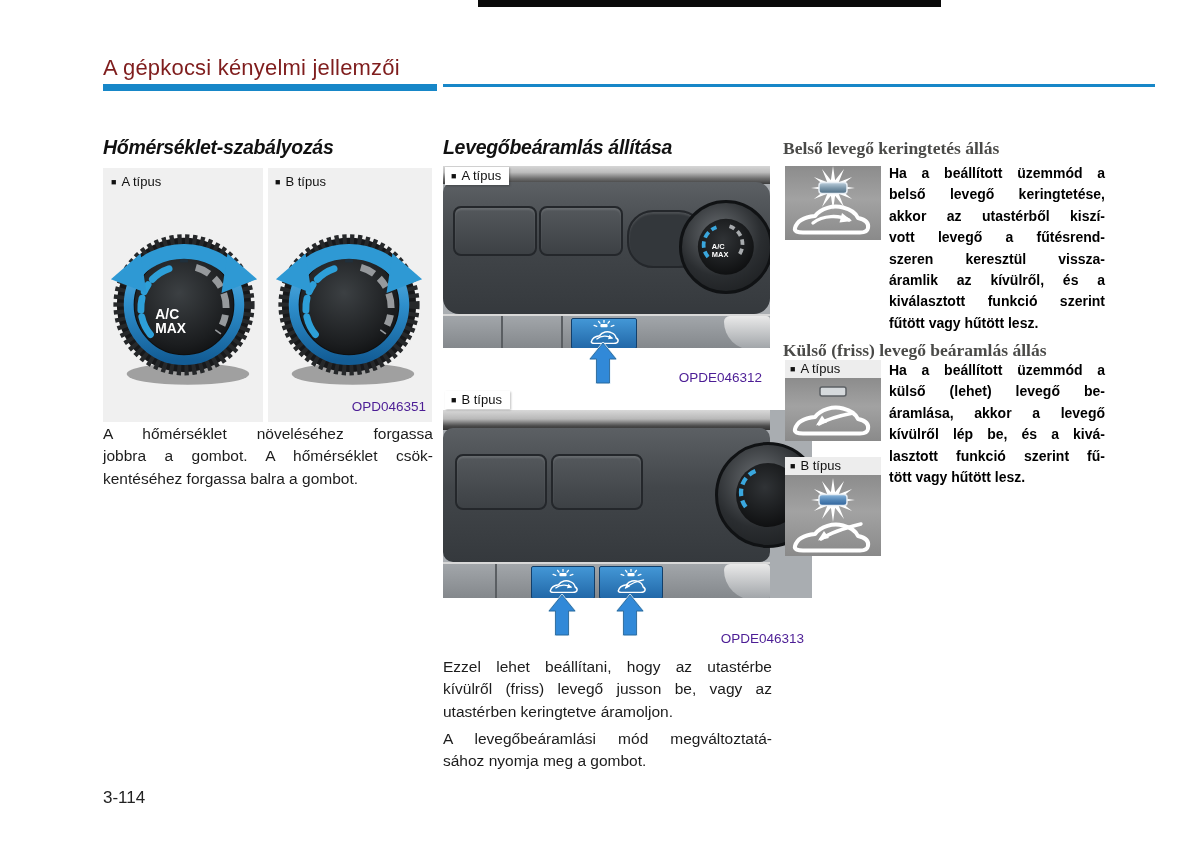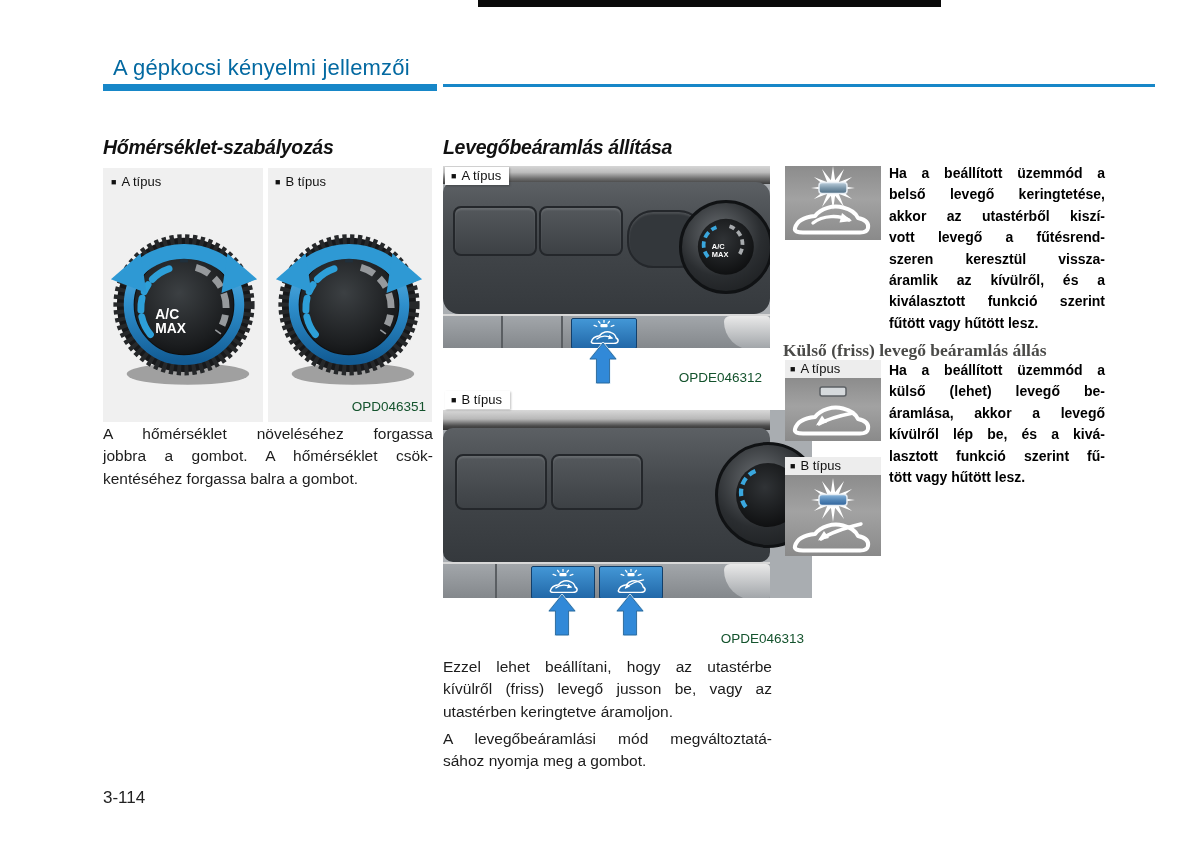--- a/index.html
+++ b/index.html
@@ -4,41 +4,41 @@
 <style>
   html,body{margin:0;padding:0;background:#ffffff;}
   .page{position:relative;width:1200px;height:861px;background:#fff;overflow:hidden;
         font-family:"Liberation Sans",sans-serif;color:#1c1c1c;}
   .abs{position:absolute;}
 
   
   .topbar{left:478px;top:0;width:463px;height:7px;background:#0a0a0a;}
 
   
-  .hdr-title{left:113px;top:55px;font-size:22px;font-weight:400;color:#0369a1;letter-spacing:0.2px;}
+  .hdr-title{left:103px;top:55px;font-size:22px;font-weight:400;color:#7f1d1d;letter-spacing:0.2px;}
   .hdr-thick{left:103px;top:84px;width:334px;height:7px;background:#1787c8;}
   .hdr-thin{left:443px;top:84px;width:712px;height:3px;background:#1787c8;}
 
   
   .sec-h{font-style:italic;font-weight:bold;font-size:19.5px;color:#111;letter-spacing:-0.3px;white-space:nowrap;}
   .serif-h{font-family:"Liberation Serif",serif;font-weight:bold;font-size:17.5px;color:#4a4a48;white-space:nowrap;}
 
   
   .txt{font-size:15.5px;line-height:22.4px;color:#1c1c1c;}
   .txt-r{font-size:14px;line-height:21.4px;color:#000000;font-weight:bold;}
   .ln{text-align:left;}
   .j{text-align:justify;text-align-last:justify;}
 
   
   .tlabel{font-size:13px;color:#111;white-space:nowrap;}
   .tlabel .sq{font-size:9px;vertical-align:1px;margin-right:5px;}
   .label-box{background:#fff;padding:1px 8px 2px 6px;box-shadow:1px 1px 2px rgba(0,0,0,0.25);}
   .label-bar{background:#ededed;padding:1px 0 2px 5px;width:91px;}
 
-  .figcode{font-size:13.5px;color:#14532d;white-space:nowrap;}
+  .figcode{font-size:13.5px;color:#4c1d95;white-space:nowrap;}
 
   
   .fig-temp{left:103px;top:168px;width:329px;height:254px;background:#f0f0f0;}
   .fig-div{left:160px;top:0;width:5px;height:254px;background:#ffffff;}
 
   
   .photo{background:#a9adb1;overflow:hidden;}
   .ph-topA{left:0;top:0;width:100%;height:18px;
            background:linear-gradient(180deg,#d6d6d6 0%,#bdbdbd 35%,#6e6e6e 70%,#3c3c3c 100%);}
   .panel{background:linear-gradient(180deg,#5c6064 0%,#42464a 45%,#35393d 100%);
@@ -241,20 +241,21 @@
   <div class="abs txt" style="left:443px;top:728px;width:329px;">
     <div class="ln j">A levegőbeáramlási mód megváltoztatá-</div>
     <div class="ln">sához nyomja meg a gombot.</div>
   </div>
   <div class="abs txt" style="left:443px;top:656px;width:329px;">
     <div class="ln j">Ezzel lehet beállítani, hogy az utastérbe</div>
     <div class="ln j">kívülről (friss) levegő jusson be, vagy az</div>
     <div class="ln">utastérben keringtetve áramoljon.</div>
   </div>
 
+  <div class="abs serif-h" style="left:783px;top:138px;">Belső levegő keringtetés állás</div>
 
   <div class="abs tile" style="left:785px;top:166px;width:96px;height:74px;">
     <svg width="96" height="74" viewBox="0 0 96 74">
       <defs>
         <linearGradient id="steel" x1="0" y1="0" x2="0" y2="1">
           <stop offset="0" stop-color="#bccfdd"></stop>
             <stop offset="0.5" stop-color="#7d98ab"></stop>
             <stop offset="1" stop-color="#4e6d84"></stop>
         </linearGradient>
         <linearGradient id="steelb" x1="0" y1="0" x2="0" y2="1">

